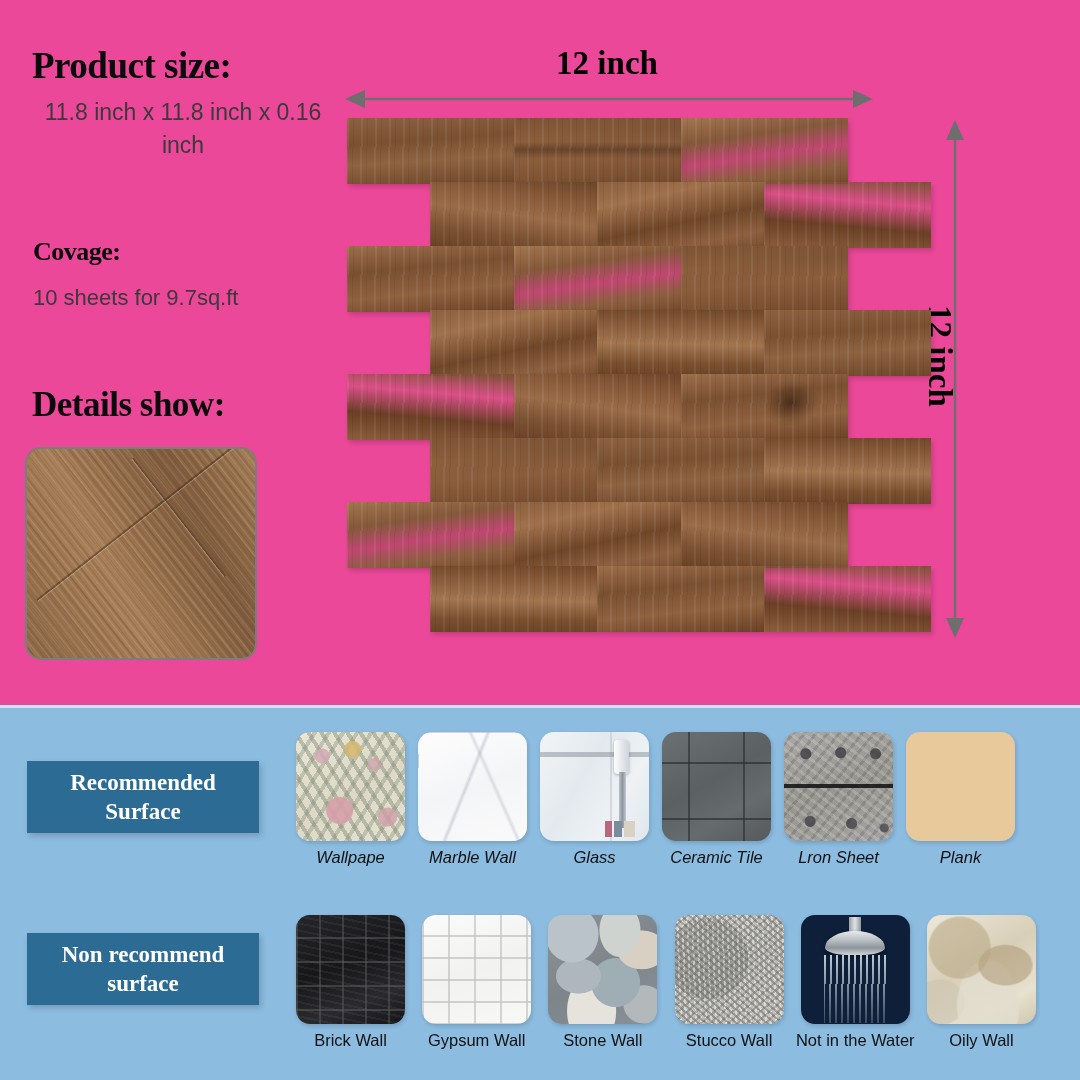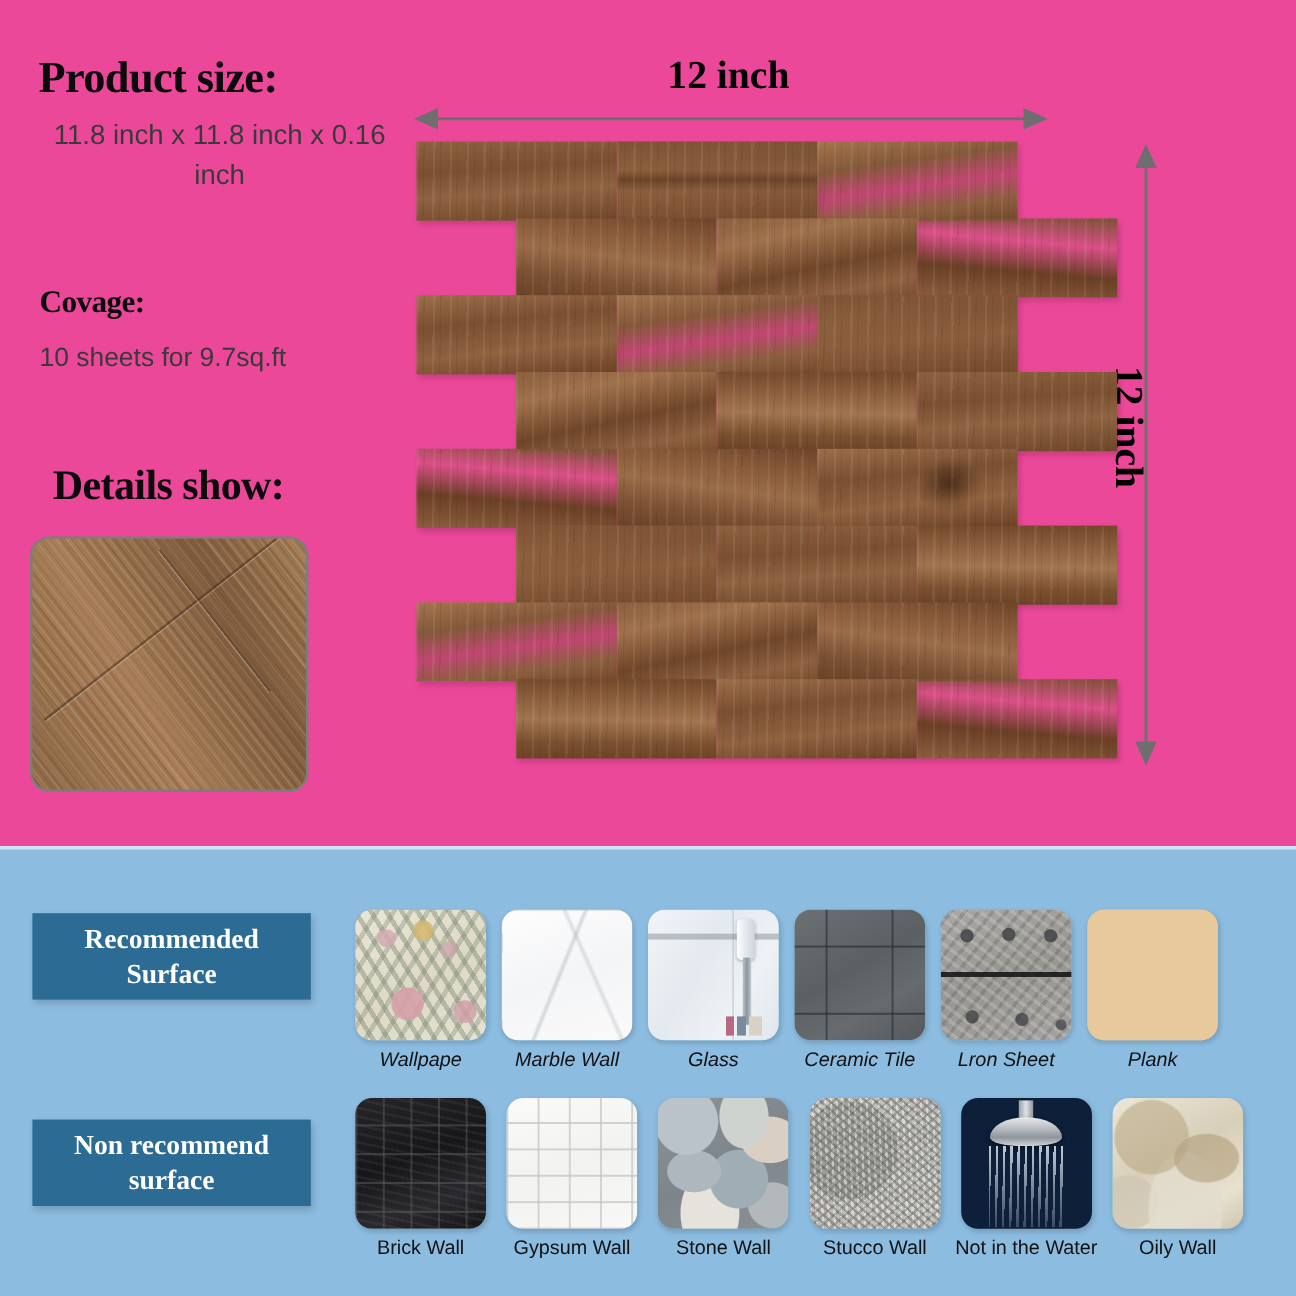--- a/index.html
+++ b/index.html
@@ -53,21 +53,21 @@
     position: absolute; left: 33px; top: 232px;
     font-size: 26px; line-height: 40px;
   }
   #coverage-value {
     position: absolute; left: 33px; top: 283px;
     font-size: 22px; line-height: 30px;
   }
 
   #details-title {
     position: absolute; left: 32px; top: 385px;
-    font-size: 35px; line-height: 40px; margin-left: 12px;
+    font-size: 35px; line-height: 40px;
   }
 
   
   #details-swatch {
     position: absolute; left: 25px; top: 447px;
     width: 232px; height: 213px;
     border: 2px solid #7d7d7d;
     border-radius: 16px;
     overflow: hidden;
     background: #9a7350;
@@ -228,21 +228,21 @@
   #badge-recommended { left: 27px; top: 53px;  height: 72px; }
   #badge-non-recommended { left: 27px; top: 225px; height: 72px; }
 
   .thumb-row {
     position: absolute;
     left: 296px;
     width: 740px;
     display: flex;
     gap: 13px;
   }
-  #row-recommended { top: 50px; font-style: italic; }
+  #row-recommended { top: 24px; font-style: italic; }
   #row-non-recommended { top: 207px; justify-content: space-between; }
 
   .thumb-cell { width: 109px; }
 
   .thumb {
     width: 109px; height: 109px;
     border-radius: 14px;
     overflow: hidden;
     position: relative;
     box-shadow: 1px 2px 4px rgba(0,0,0,.16);

